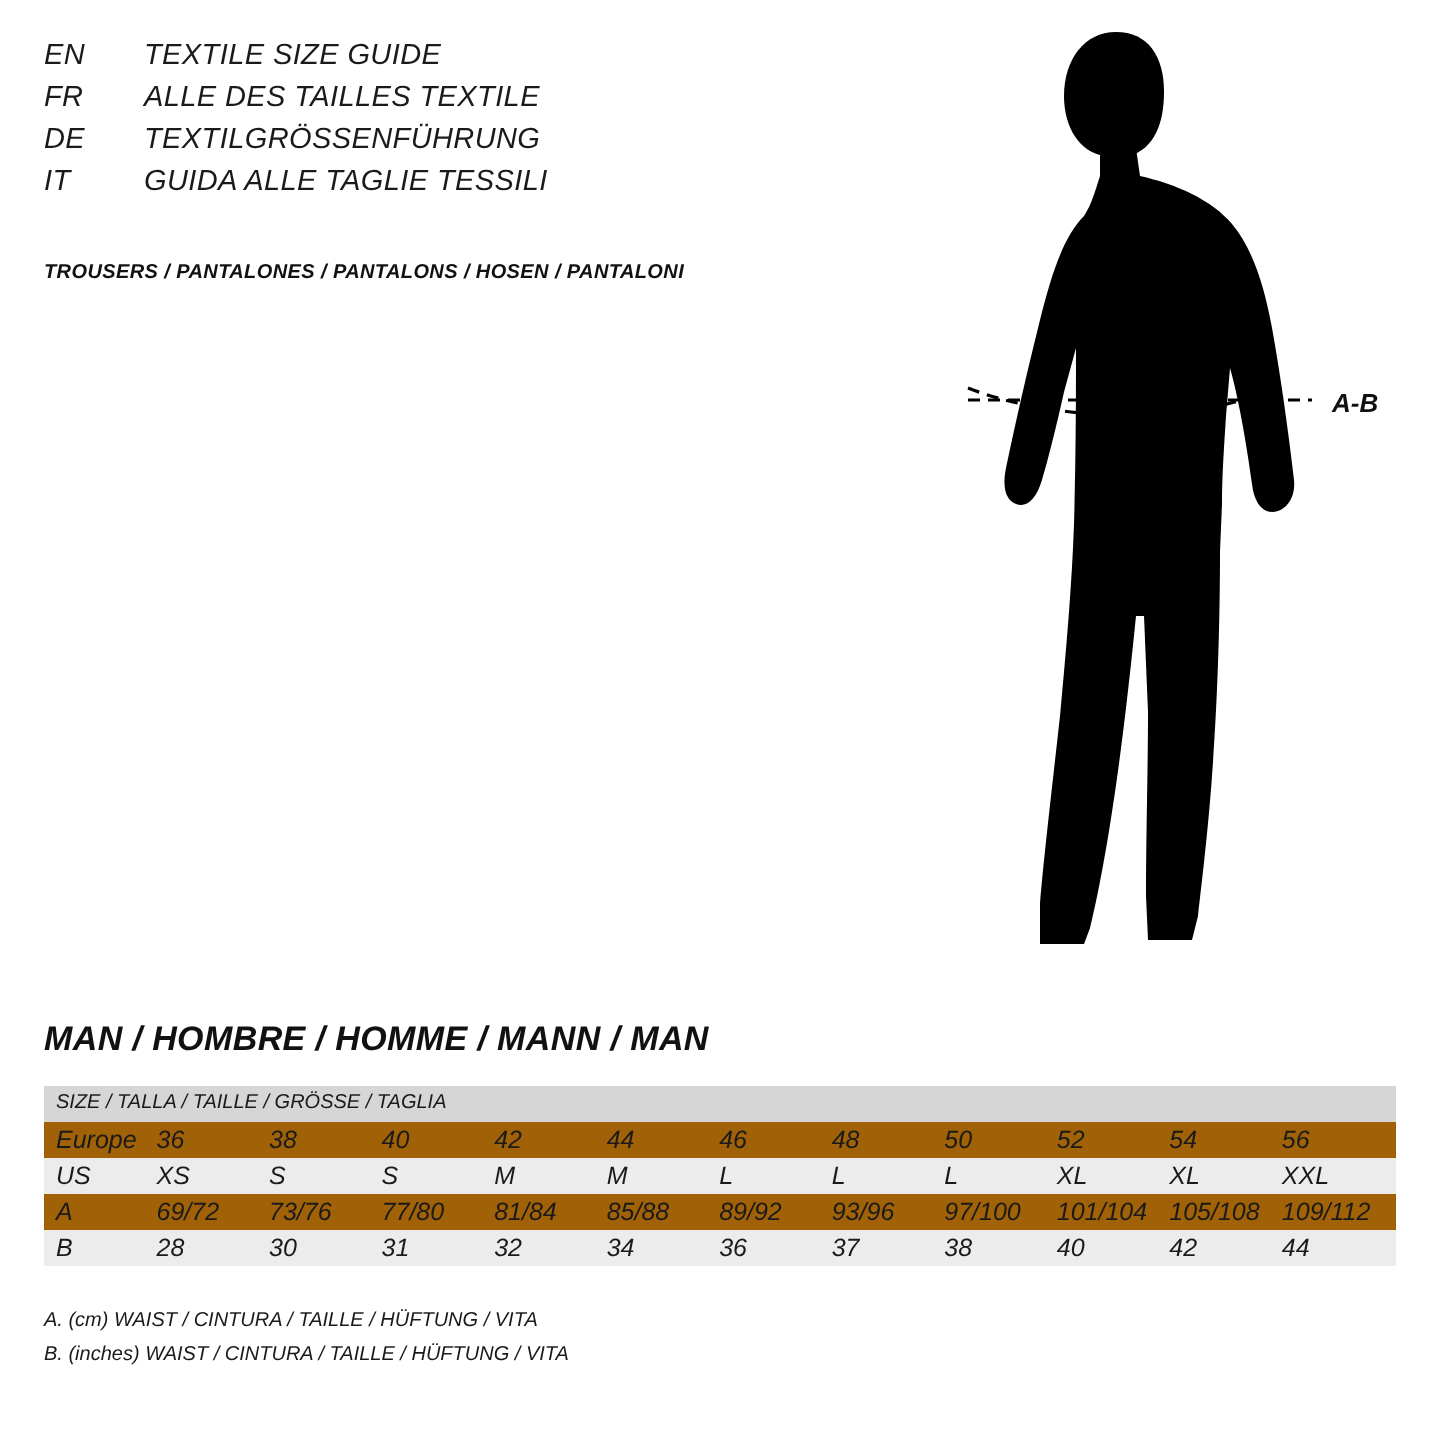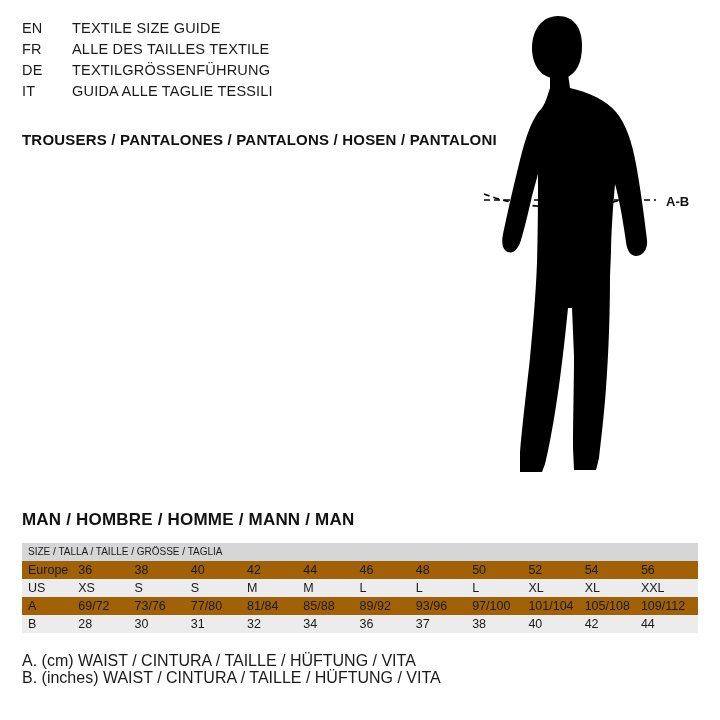--- a/index.html
+++ b/index.html
@@ -12,20 +12,21 @@
     height: 720px;
     font-family: "Liberation Sans", sans-serif;
     color: #1a1a1a;
     position: relative;
     overflow: hidden;
   }
   .page {
     position: relative;
     width: 624px;
     height: 720px;
+    font-style: italic;
   }
 
   
   .lang-block {
     position: absolute;
     left: 22px;
     top: 20px;
     width: 470px;
   }
   .lang-row {
@@ -40,21 +41,21 @@
     flex: 0 0 50px;
     color: #1a1a1a;
   }
   .lang-text {
     color: #1a1a1a;
   }
   .garment-title {
     position: absolute;
     left: 22px;
     top: 131px;
-    font-size: 15px;
+    font-size: 10px;
     font-weight: bold;
     letter-spacing: 0.2px;
     color: #111;
   }
 
   
   .figure-wrap {
     position: absolute;
     left: 470px;
     top: 8px;
@@ -126,21 +127,21 @@
   tr.zebra-dark {
     background: #ececec;
     padding-left: 24px;
   }
 
   
   .footnotes {
     position: absolute;
     left: 22px;
     top: 652px;
-    font-size: 16px;
+    font-size: 10px;
     line-height: 17px;
     color: #1a1a1a;
   }
   .footnotes div {
     white-space: nowrap;
   }
 </style>
 </head>
 <body>
 

